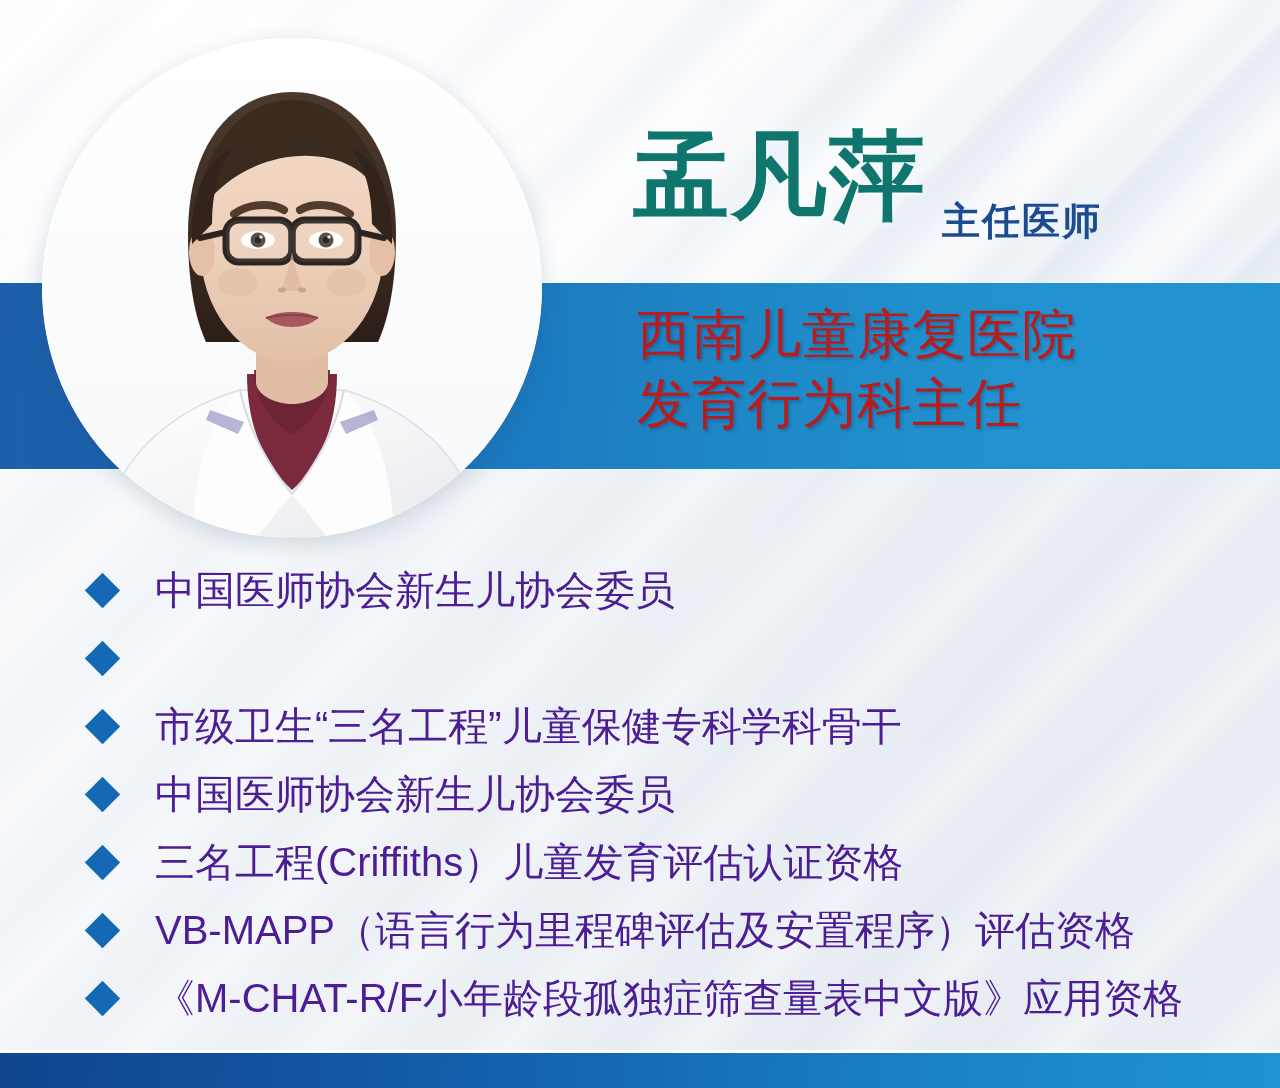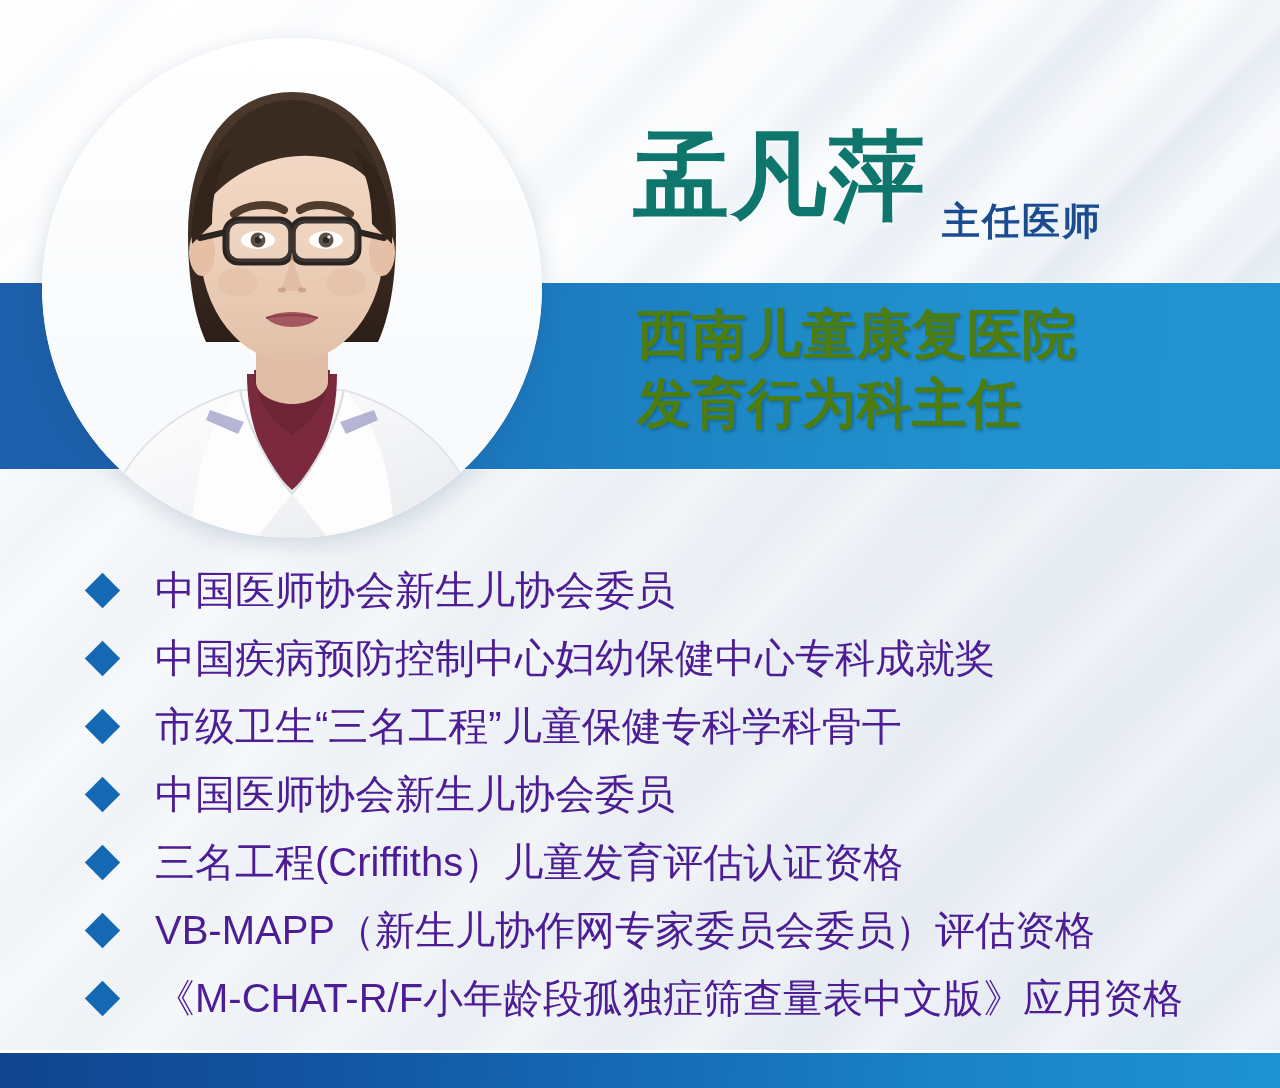--- a/index.html
+++ b/index.html
@@ -93,23 +93,23 @@
     width: 1280px;
     height: 186px;
     background: linear-gradient(94deg, #1d5faa 0%, #1a62ae 14%, #1b74bd 34%, #1e88c6 58%, #2192cf 78%, #2293d0 100%);
     box-shadow: 0 1px 0 rgba(255,255,255,.55), 0 -1px 0 rgba(255,255,255,.35);
   }
   .banner-text {
     position: absolute;
     left: 637px;
     top: 300px;
     width: 620px;
-    color: #4d7c0f;
+    color: #b91c1c;
     font-size: 54px;
-    font-weight: bold;
+    font-weight: normal;
     line-height: 1.28;
     letter-spacing: 1px;
     text-shadow: 2px 2px 3px rgba(0,40,80,.28);
     white-space: pre-line;
   }
 
   
   .portrait {
     position: absolute;
     left: 42px;
@@ -305,37 +305,36 @@
   <div class="name">孟凡萍</div>
   <div class="name-title">主任医师</div>
 
   <div class="creds">
     <div class="cred-row">
       <span class="diamond"></span>
       <span class="cred-text">中国医师协会新生儿协会委员</span>
     </div>
     <div class="cred-row">
       <span class="diamond"></span>
-      <span class="cred-text">中国疾病预防控制中心妇幼保健中心专科成就奖</span>
     </div>
     <div class="cred-row">
       <span class="diamond"></span>
       <span class="cred-text">市级卫生“三名工程”儿童保健专科学科骨干</span>
     </div>
     <div class="cred-row">
       <span class="diamond"></span>
       <span class="cred-text">中国医师协会新生儿协会委员</span>
     </div>
     <div class="cred-row">
       <span class="diamond"></span>
       <span class="cred-text">三名工程(Criffiths）儿童发育评估认证资格</span>
     </div>
     <div class="cred-row">
       <span class="diamond"></span>
-      <span class="cred-text">VB-MAPP（新生儿协作网专家委员会委员）评估资格</span>
+      <span class="cred-text">VB-MAPP（语言行为里程碑评估及安置程序）评估资格</span>
     </div>
     <div class="cred-row">
       <span class="diamond"></span>
       <span class="cred-text">《M-CHAT-R/F小年龄段孤独症筛查量表中文版》应用资格</span>
     </div>
   </div>
 
   <div class="bottom-gap"></div>
   <div class="bottom-bar"></div>
 

